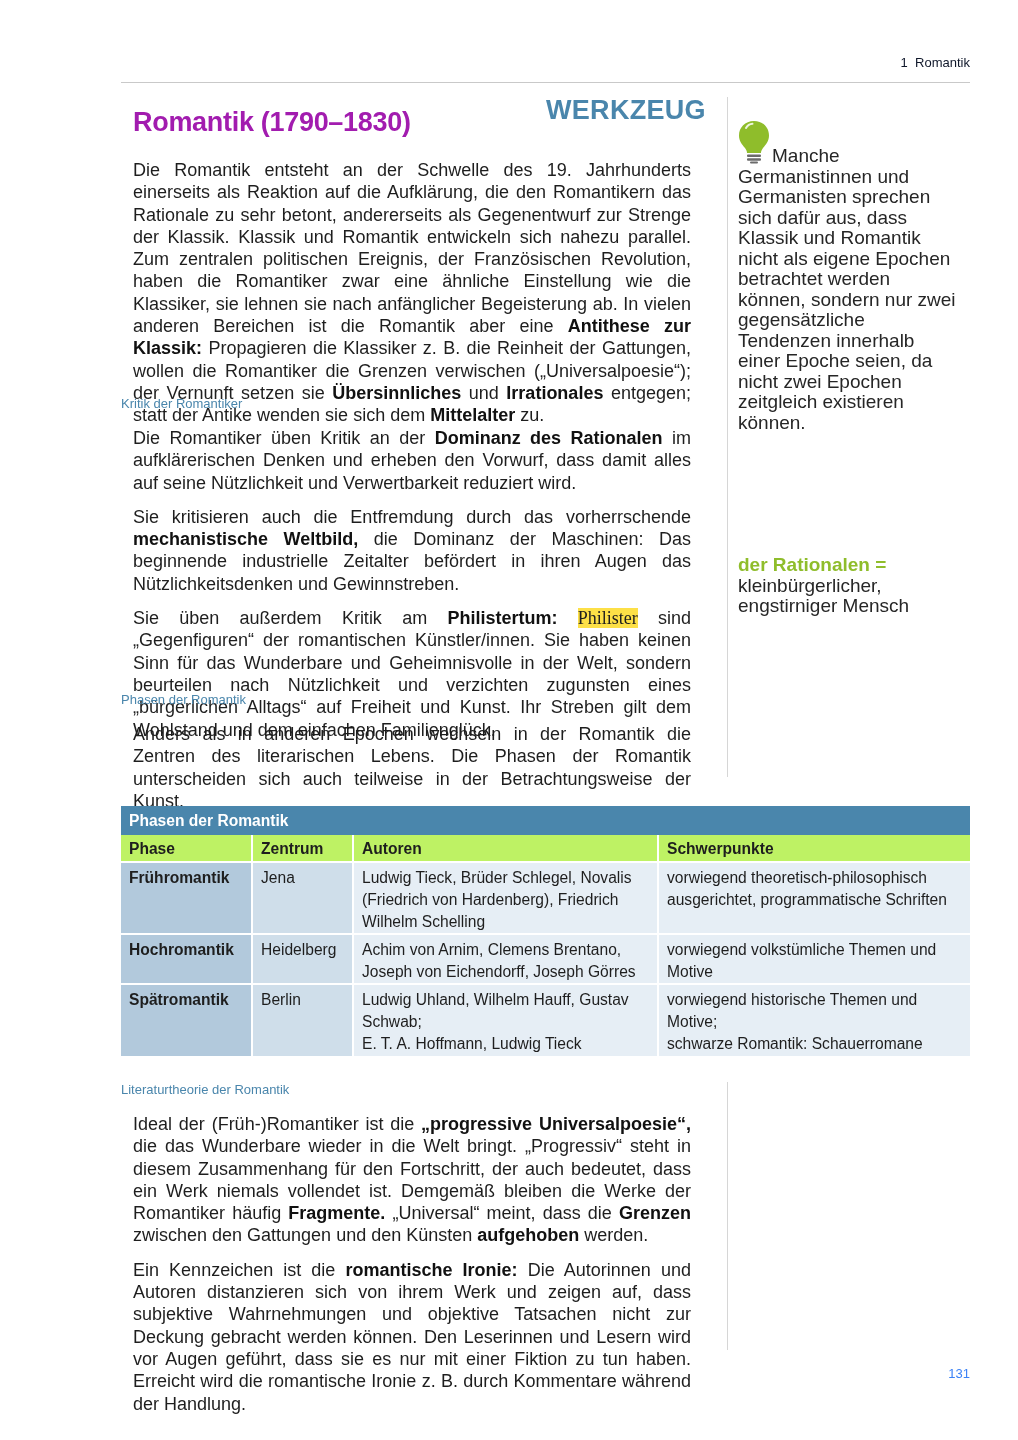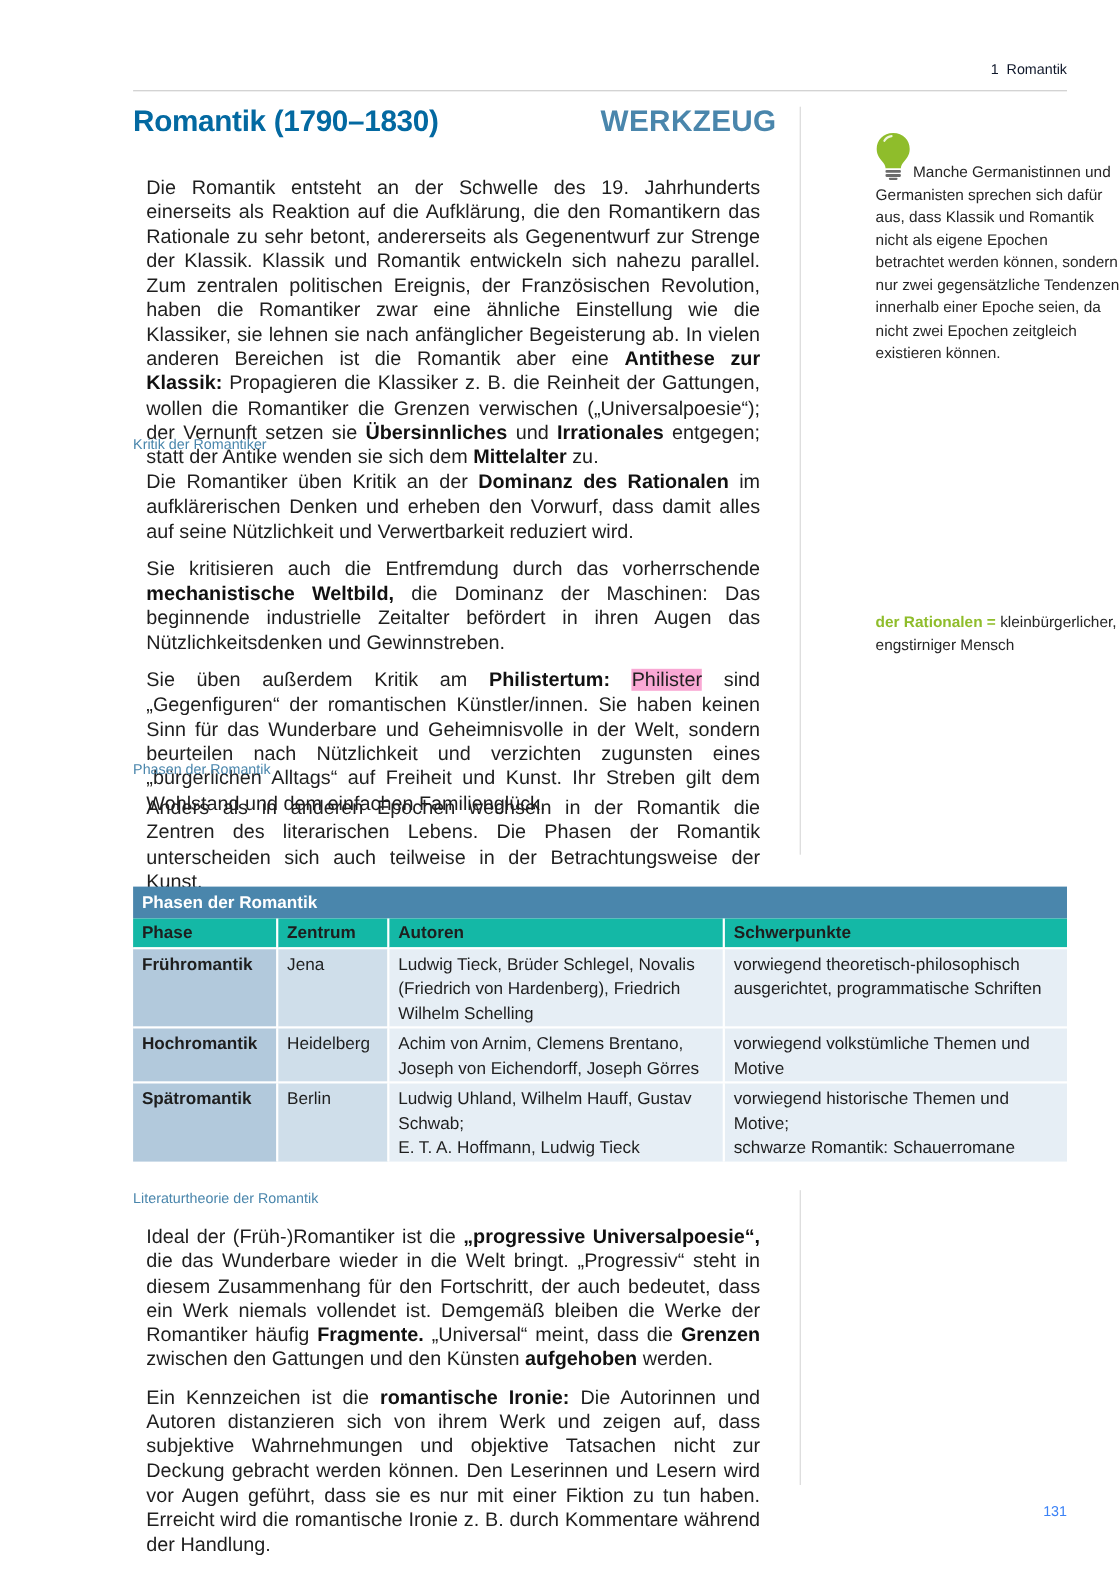--- a/index.html
+++ b/index.html
@@ -11,53 +11,53 @@
   .running-head {
     position: absolute; top: 55px; right: 48px;
     font-size: 13px; color: #0f172a;
   }
   .head-rule {
     position: absolute; top: 82px; left: 121px; width: 849px; height: 1px;
     background: #c9c9c9;
   }
   .main-col { position: absolute; left: 121px; width: 582px; }
   .divider { position: absolute; left: 727px; width: 1px; background: #d6d6d6; }
-  .margin-col { position: absolute; left: 796px; width: 222px; font-size: 14px; line-height: 20.5px; color: #262626; }
+  .margin-col { position: absolute; left: 738px; width: 222px; font-size: 19px; line-height: 20.5px; color: #262626; }
 
   .chapter-title {
-    font-size: 27px; font-weight: bold; color: #0369a1; letter-spacing: -0.3px;
-    margin: 0; line-height: 32px;
+    font-size: 27px; font-weight: bold; color: #a21caf; letter-spacing: -0.3px;
+    margin: 12px; line-height: 32px;
   }
   .werkzeug {
     position: absolute; top: 94px; left: 546px; width: 157px; text-align: right;
     font-size: 27px; font-weight: bold; color: #4a86ac; letter-spacing: 0.3px; line-height: 32px;
   }
   p.body {
     margin: 12px; font-size: 18px; line-height: 22.3px; text-align: justify; color: #1e1e1e;
   }
   p.body b { font-weight: bold; color: #111; }
-  .hl { background: #f9a8d4; }
+  .hl { background: #fde047; font-family: Liberation Serif, serif; }
   h3.sub {
     margin: 0 0 5px 0; font-size: 13px; font-weight: normal; color: #4a86ac; line-height: 22px;
   }
 
   .bulb { position: absolute; left: 0; top: 0; width: 32px; height: 44px; }
   .tip-text { text-indent: 34px; margin: 0; padding-top: 26px; }
   .gloss-term { color: #8fbd2b; font-weight: bold; }
 
   table.phasen {
     position: absolute; top: 806px; left: 121px; width: 849px;
     border-collapse: collapse; font-size: 15.6px; line-height: 22px;
   }
   table.phasen th.caption {
     background: #4a86ac; color: #ffffff; text-align: left; font-weight: bold;
     padding: 4px 8px 3px 8px; font-size: 15.6px;
   }
   table.phasen th.col {
-    background: #14b8a6; text-align: left; font-weight: bold; color: #1e1e1e;
+    background: #bef264; text-align: left; font-weight: bold; color: #1e1e1e;
     padding: 3px 8px 1px 8px; border-right: 2px solid #ffffff; border-bottom: 2px solid #ffffff;
   }
   table.phasen td {
     vertical-align: top; padding: 4px 8px 0px 8px; color: #1e1e1e;
     border-right: 2px solid #ffffff; border-bottom: 2px solid #ffffff;
   }
   table.phasen td.c0 { background: #b2c9dc; font-weight: bold; }
   table.phasen td.c1 { background: #cfdeea; }
   table.phasen td.c2, table.phasen td.c3 { background: #e6eef5; }
   table.phasen td:last-child, table.phasen th.col:last-child { border-right: none; }

